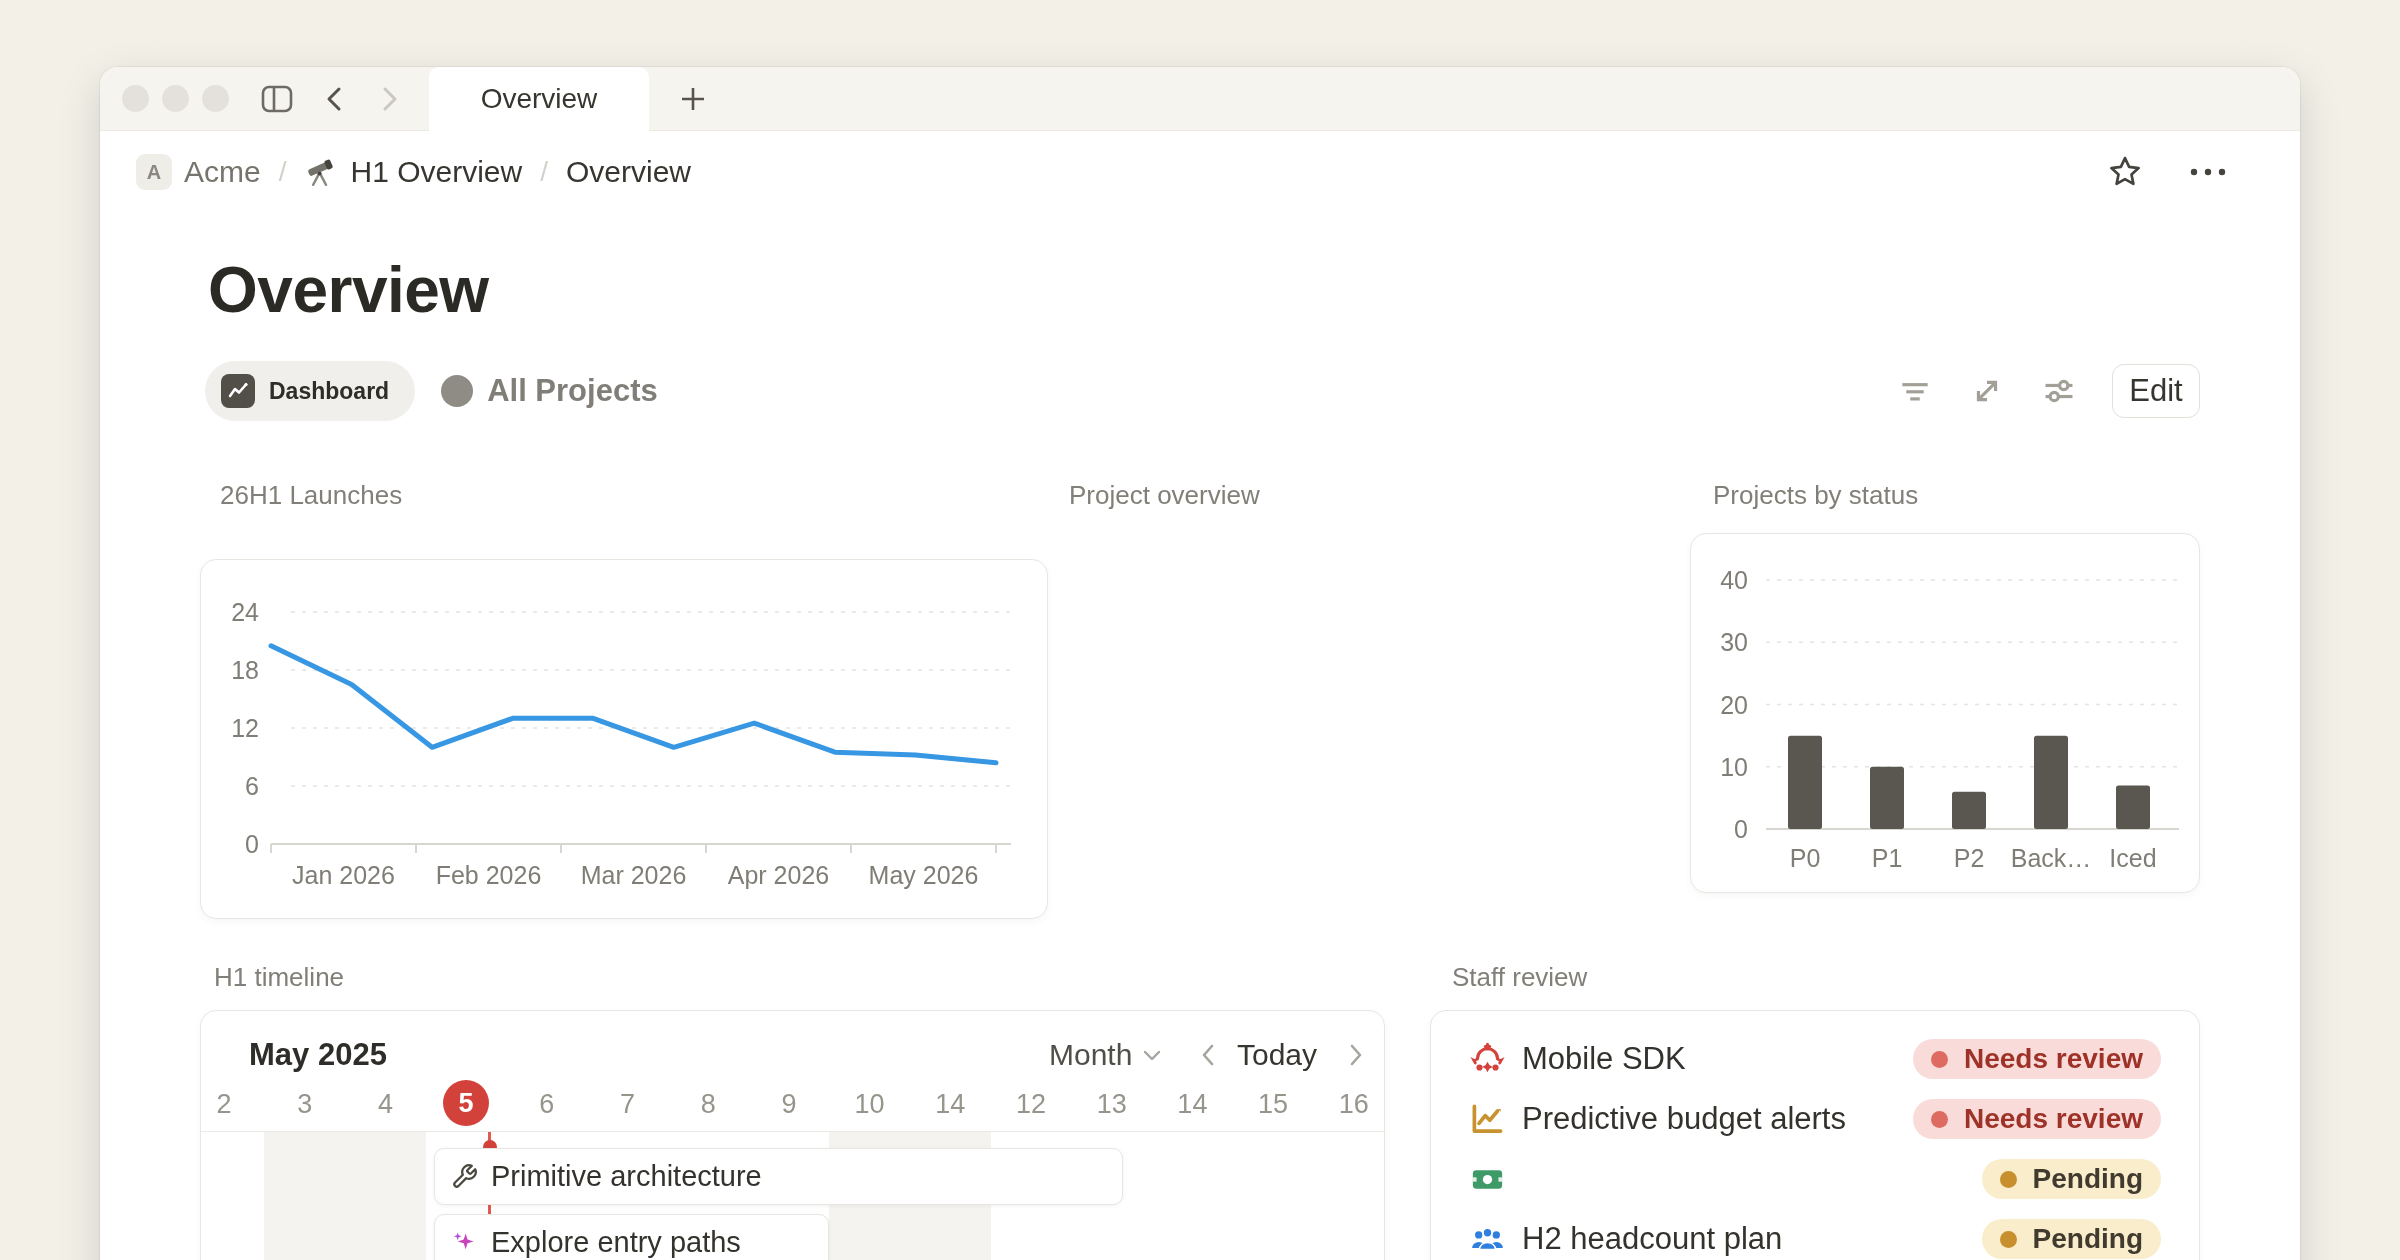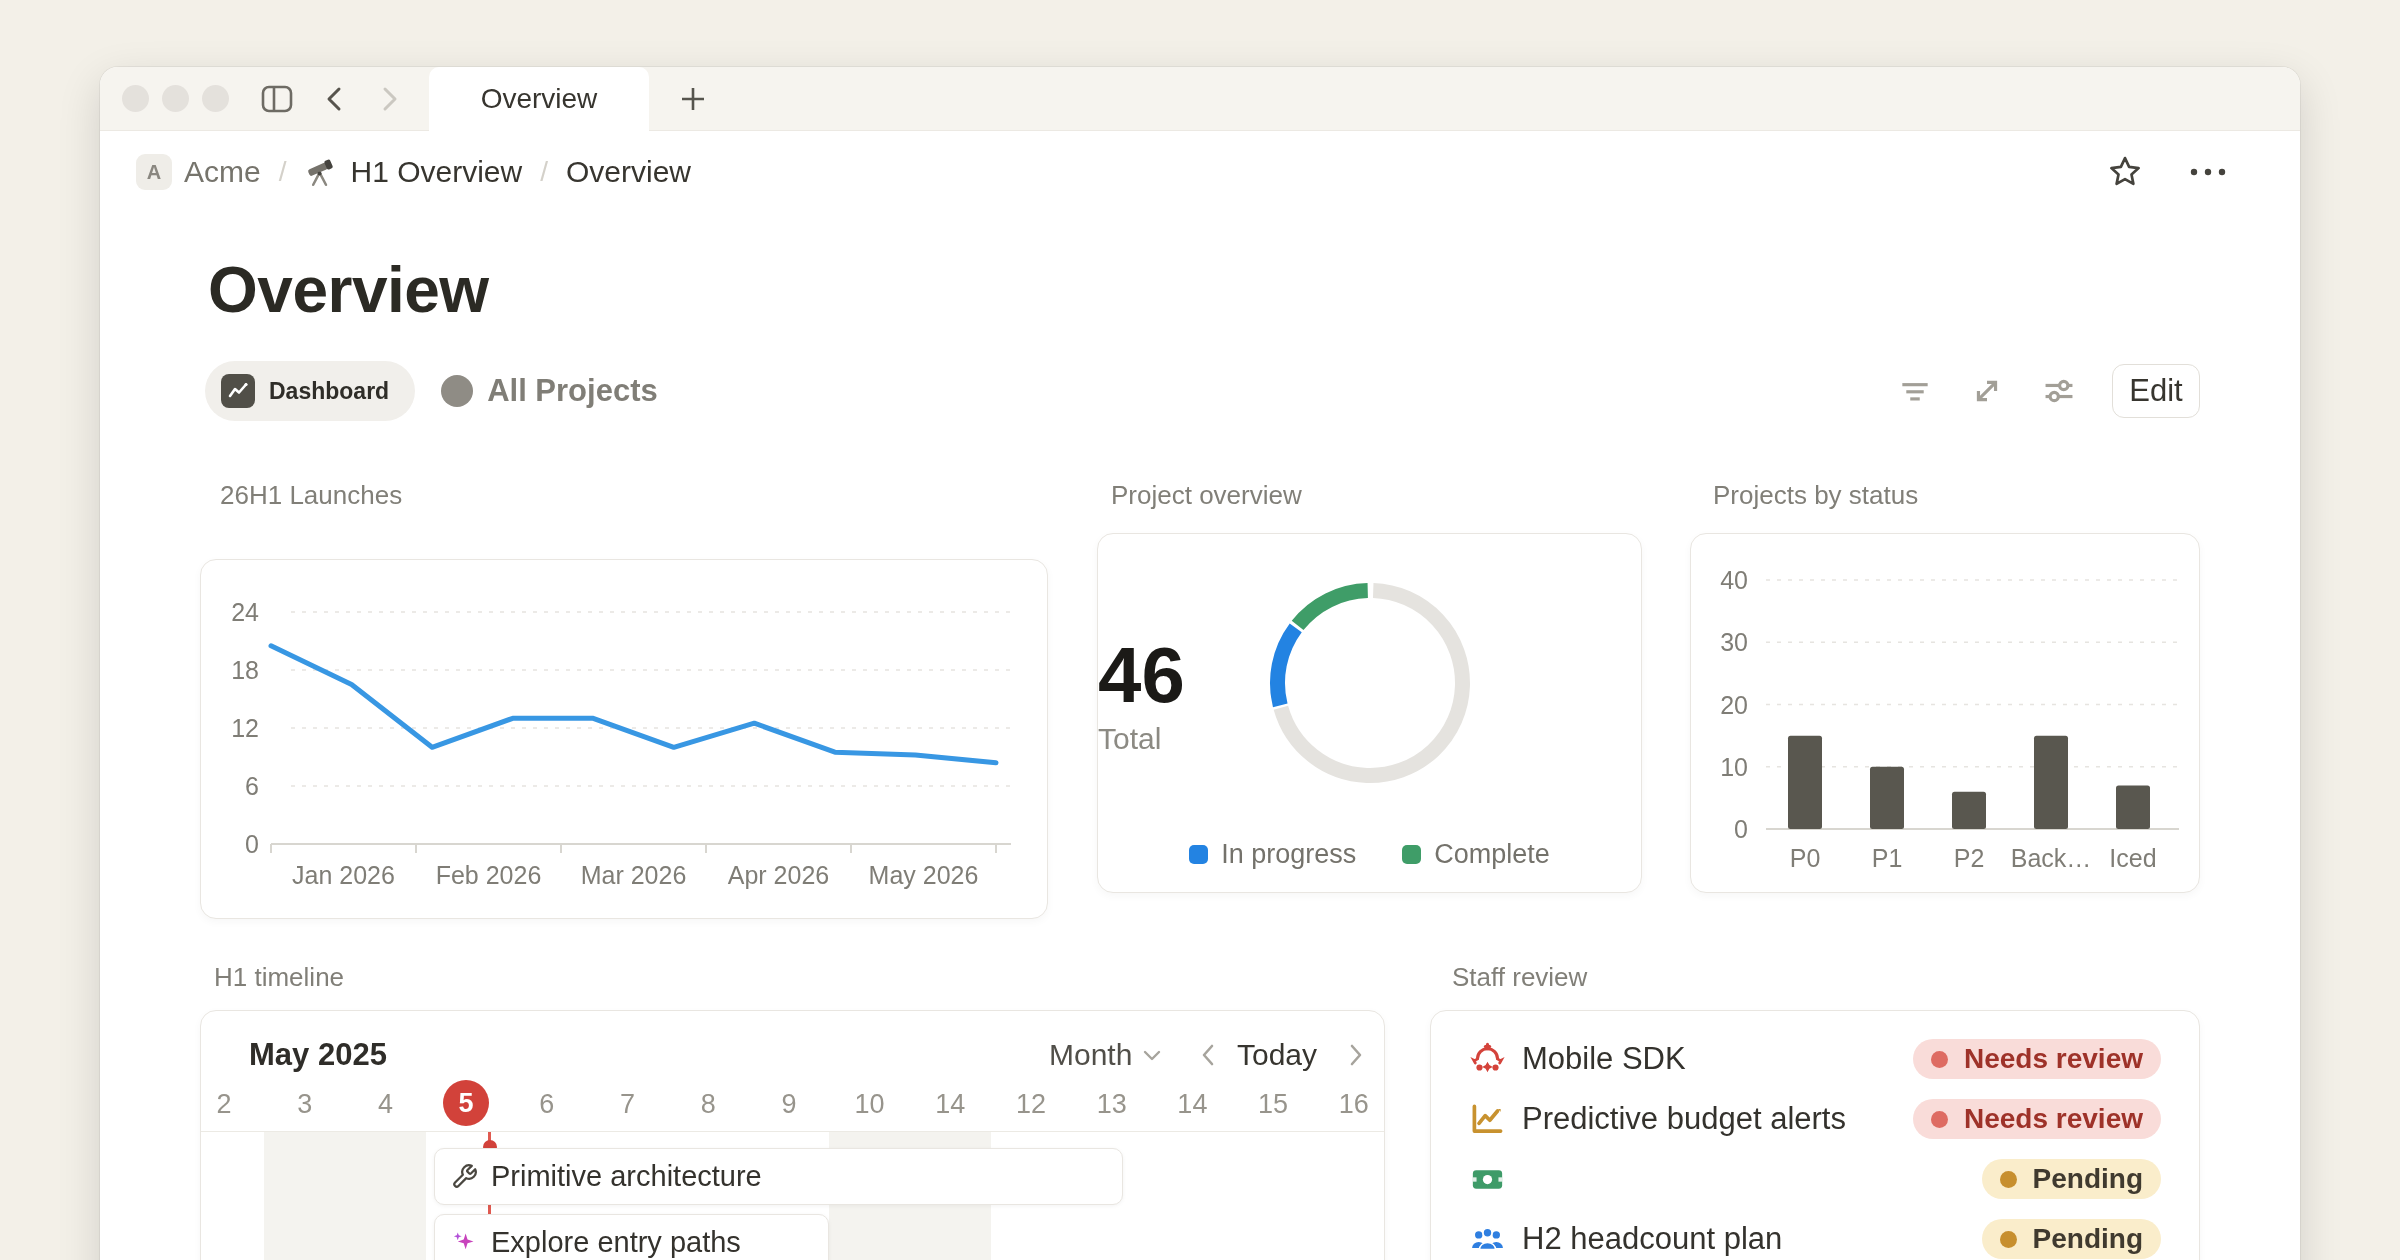--- a/index.html
+++ b/index.html
@@ -184,21 +184,21 @@
               <circle cx="9" cy="15.5" r="2.6" fill="#fff" stroke="#A29F97" stroke-width="2"></circle>
             </svg>
         </span>
         <div class="editbtn">
           <span>Edit</span>
         </div>
       </div>
     </div>
 
     <div class="wlabel" style="left:120px;top:413px;">26H1 Launches</div>
-    <div class="wlabel" style="left:1011px;top:413px;">Project overview</div>
+    <div class="wlabel" style="left:969px;top:413px;">Project overview</div>
     <div class="wlabel" style="left:1613px;top:413px;">Projects by status</div>
 
     <div class="card" style="left:100px;top:492px;width:848px;height:360px;">
       <svg id="line-svg" width="848" height="360" viewBox="0 0 848 360">
           <line x1="90" y1="52" x2="810" y2="52" stroke="#E6E4E0" stroke-width="1.6" stroke-dasharray="4 7"></line>
           <text x="58" y="61" text-anchor="end" font-size="25" fill="#7F7D76">24</text>
           <line x1="90" y1="110" x2="810" y2="110" stroke="#E6E4E0" stroke-width="1.6" stroke-dasharray="4 7"></line>
           <text x="58" y="119" text-anchor="end" font-size="25" fill="#7F7D76">18</text>
           <line x1="90" y1="168" x2="810" y2="168" stroke="#E6E4E0" stroke-width="1.6" stroke-dasharray="4 7"></line>
           <text x="58" y="177" text-anchor="end" font-size="25" fill="#7F7D76">12</text>
@@ -214,39 +214,20 @@
           <line x1="795" y1="284" x2="795" y2="293" stroke="#D8D6D0" stroke-width="2"></line>
           <text x="142.5" y="324" text-anchor="middle" font-size="25" fill="#7F7D76">Jan 2026</text>
           <text x="287.5" y="324" text-anchor="middle" font-size="25" fill="#7F7D76">Feb 2026</text>
           <text x="432.5" y="324" text-anchor="middle" font-size="25" fill="#7F7D76">Mar 2026</text>
           <text x="577.5" y="324" text-anchor="middle" font-size="25" fill="#7F7D76">Apr 2026</text>
           <text x="722.5" y="324" text-anchor="middle" font-size="25" fill="#7F7D76">May 2026</text>
           <polyline points="70.0,85.8 150.6,124.5 231.1,187.3 311.7,158.3 392.2,158.3 472.8,187.3 553.3,163.2 633.9,192.2 714.4,195.1 795.0,202.8" fill="none" stroke="#3897E3" stroke-width="5" stroke-linejoin="round" stroke-linecap="round"></polyline>
         </svg>
     </div>
 
-    <div class="card" style="left:997px;top:466px;width:545px;height:360px;">
-      <svg id="donut-svg" width="240" height="240" viewBox="0 0 240 240" style="position:absolute;left:152px;top:29px;">
-          <circle cx="120" cy="120" r="92.5" fill="none" stroke="#E5E3DF" stroke-width="15" stroke-dasharray="406.83624863987814 174.35839227423355" transform="rotate(-88 120 120)"></circle>
-          <circle cx="120" cy="120" r="92.5" fill="none" stroke="#2383E2" stroke-width="15" stroke-dasharray="81.52869268378511 499.6659482303266" transform="rotate(166 120 120)"></circle>
-          <circle cx="120" cy="120" r="92.5" fill="none" stroke="#3F9D68" stroke-width="15" stroke-dasharray="80.72147790473774 500.47316300937393" transform="rotate(218.5 120 120)"></circle>
-        </svg>
-      <div class="donut-num">46</div>
-      <div class="donut-cap">Total</div>
-      <div class="legend" id="donut-legend">
-          <div class="li">
-            <span class="sw" style="background: rgb(35, 131, 226);"></span>
-            <span>In progress</span>
-          </div>
-          <div class="li">
-            <span class="sw" style="background: rgb(63, 157, 104);"></span>
-            <span>Complete</span>
-          </div>
-        </div>
-    </div>
 
     <div class="card" style="left:1590px;top:466px;width:510px;height:360px;">
       <svg id="bar-svg" width="510" height="360" viewBox="0 0 510 360">
           <line x1="75" y1="46" x2="488" y2="46" stroke="#E6E4E0" stroke-width="1.6" stroke-dasharray="4 7"></line>
           <text x="57" y="55" text-anchor="end" font-size="25" fill="#7F7D76">40</text>
           <line x1="75" y1="108.25" x2="488" y2="108.25" stroke="#E6E4E0" stroke-width="1.6" stroke-dasharray="4 7"></line>
           <text x="57" y="117.25" text-anchor="end" font-size="25" fill="#7F7D76">30</text>
           <line x1="75" y1="170.5" x2="488" y2="170.5" stroke="#E6E4E0" stroke-width="1.6" stroke-dasharray="4 7"></line>
           <text x="57" y="179.5" text-anchor="end" font-size="25" fill="#7F7D76">20</text>
           <line x1="75" y1="232.75" x2="488" y2="232.75" stroke="#E6E4E0" stroke-width="1.6" stroke-dasharray="4 7"></line>

